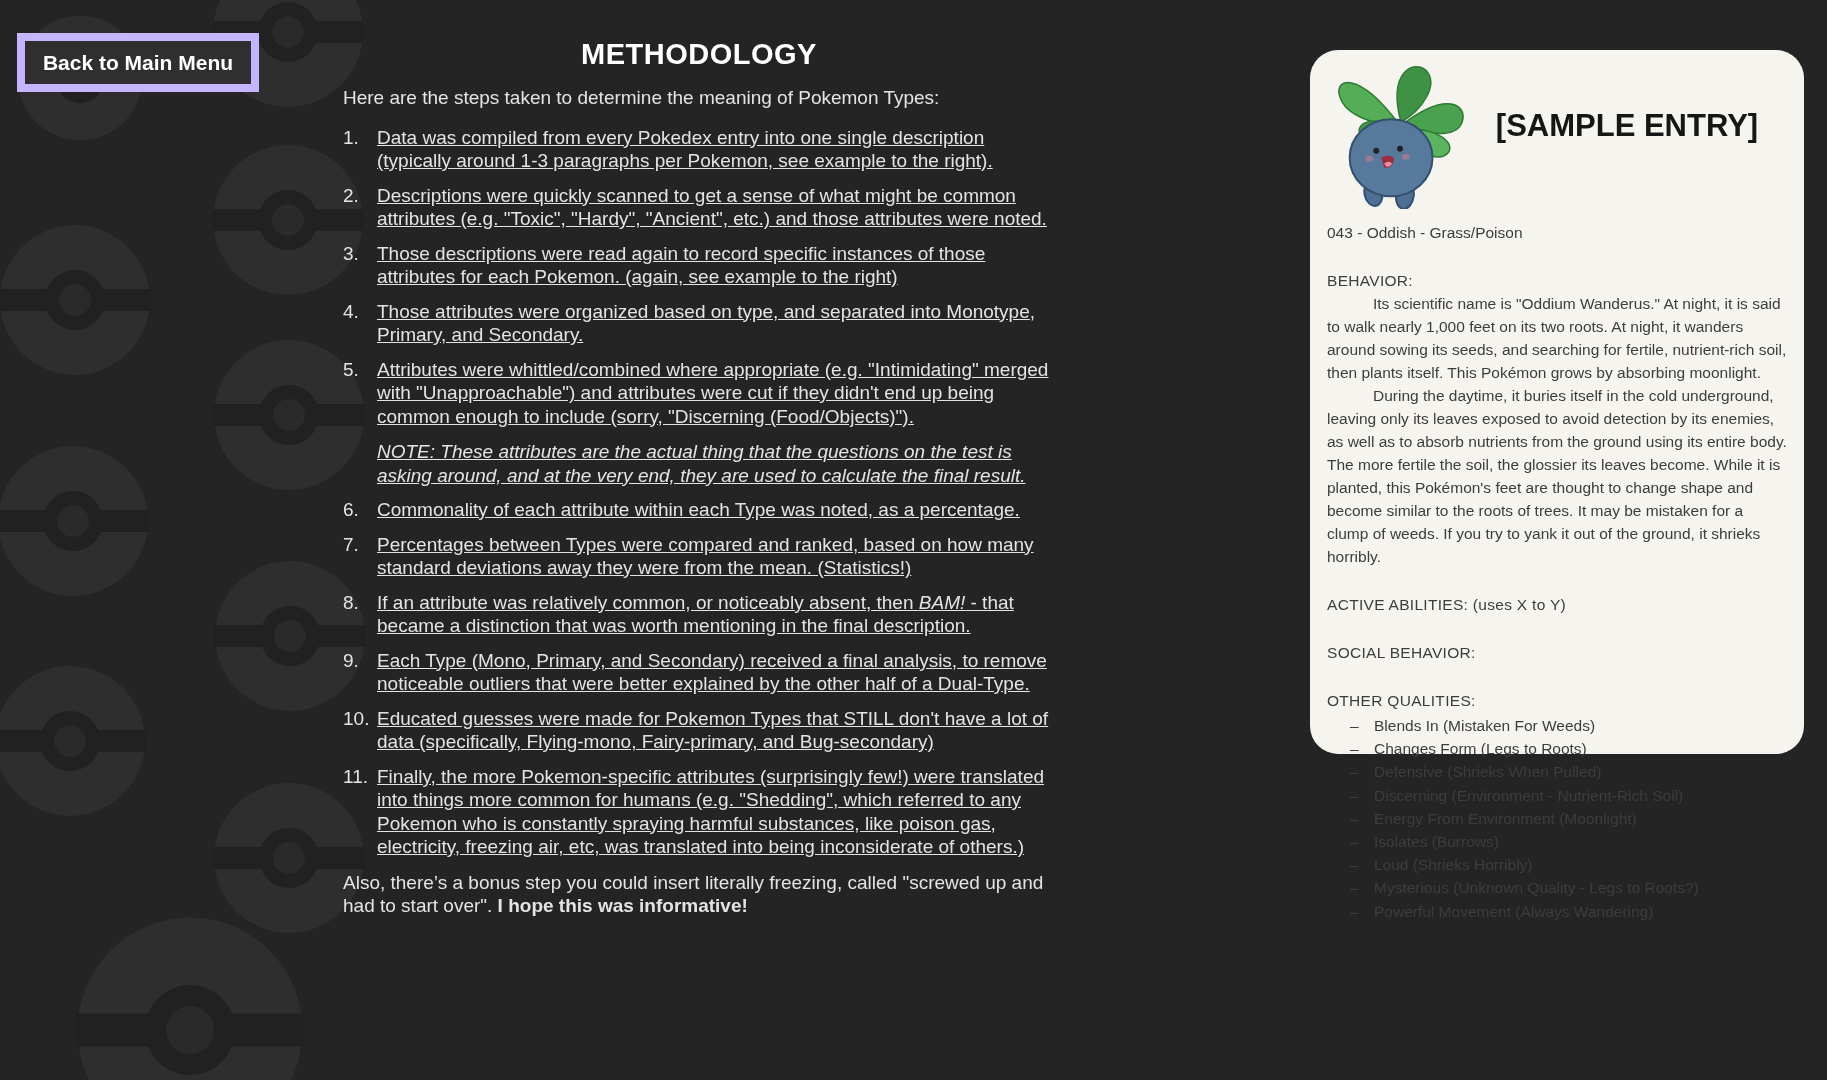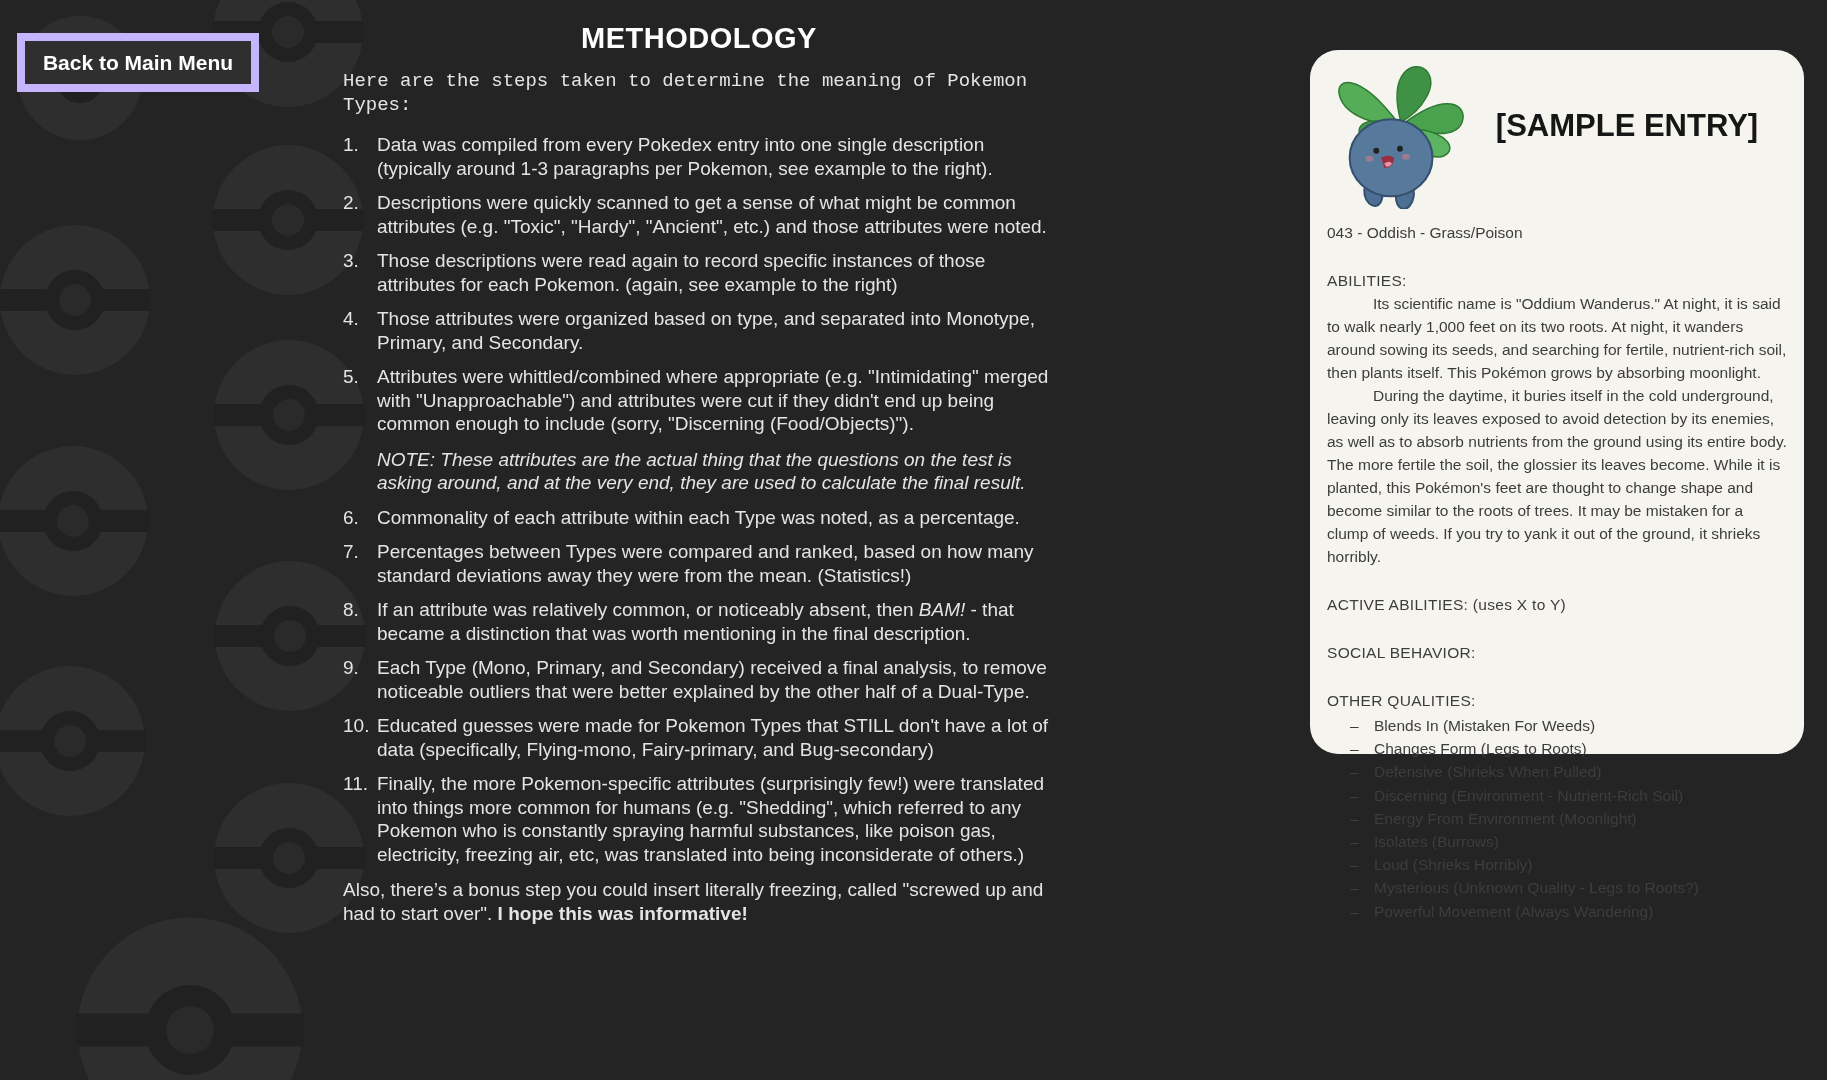--- a/index.html
+++ b/index.html
@@ -12,29 +12,29 @@
   
   .back-btn {
     position:absolute; left:17px; top:33px; z-index:2;
     width:242px; height:59px;
     background:#2f2f2f; border:8px solid #c4b5fd; border-radius:0;
     color:#ffffff; font-weight:bold; font-size:21px;
     font-family:"Liberation Sans", sans-serif; cursor:pointer;
   }
 
   
-  .methodology { position:absolute; left:343px; top:22px; width:712px; z-index:1; color:#e4e4e4; }
+  .methodology { position:absolute; left:343px; top:38px; width:712px; z-index:1; color:#e4e4e4; }
   .methodology h1 {
     margin:0; text-align:center; font-size:29px; letter-spacing:.5px;
     color:#ffffff; font-weight:bold;
   }
-  .intro { font-size:19px; line-height:23.5px; margin:15px 0 16px;font-family:Liberation Mono, monospace; }
+  .intro { font-size:19px; line-height:23.5px; margin:15px 0 16px; }
   .step { display:flex; margin-top:11px; font-size:19px; line-height:23.5px; }
   .step .num { flex:0 0 34px; }
-  .step .body { flex:1; }
+  .step .body { flex:1;text-decoration:underline; }
   .step.note { padding-left:34px; font-style:italic; margin-top:12px; }
   .run-em { font-style:italic; }
   .run-bold { font-weight:bold; }
   .outro { font-size:19px; line-height:23.5px; margin:12px 0 0; }
 
   
   .sample-card {
     position:absolute; left:1310px; top:50px; z-index:2;
     width:494px; height:704px; box-sizing:border-box;
     background:#f5f4ef; border-radius:28px;
@@ -160,21 +160,21 @@
         <ellipse cx="42" cy="99" rx="4" ry="3" fill="#c97f8e" opacity="0.6"></ellipse>
         <ellipse cx="79" cy="97" rx="4" ry="3" fill="#c97f8e" opacity="0.6"></ellipse>
         <path d="M54,98 Q61,94 67,98 Q66,110 57,108 Z" fill="#9c2d3e"></path>
         <path d="M57,104 Q62,100 65,104 Q63,108 59,107 Z" fill="#e891a7"></path>
       </svg>
       <h2>[SAMPLE ENTRY]</h2>
     </div>
 
     <p class="pokemon-line">043 - Oddish - Grass/Poison</p>
 
-    <p class="dex-heading">ABILITIES:</p>
+    <p class="dex-heading">BEHAVIOR:</p>
     <p class="dex-para">Its scientific name is "Oddium Wanderus." At night, it is said to walk nearly 1,000 feet on its two roots. At night, it wanders around sowing its seeds, and searching for fertile, nutrient-rich soil, then plants itself. This Pokémon grows by absorbing moonlight.</p>
     <p class="dex-para">During the daytime, it buries itself in the cold underground, leaving only its leaves exposed to avoid detection by its enemies, as well as to absorb nutrients from the ground using its entire body. The more fertile the soil, the glossier its leaves become. While it is planted, this Pokémon's feet are thought to change shape and become similar to the roots of trees. It may be mistaken for a clump of weeds. If you try to yank it out of the ground, it shrieks horribly.</p>
 
     <p class="section-label">ACTIVE ABILITIES: (uses X to Y)</p>
     <p class="section-label">SOCIAL BEHAVIOR:</p>
     <p class="section-label">OTHER QUALITIES:</p>
 
     <div class="qualities" id="qualities">
         <div class="quality-row">
           <span class="dash">–</span>

